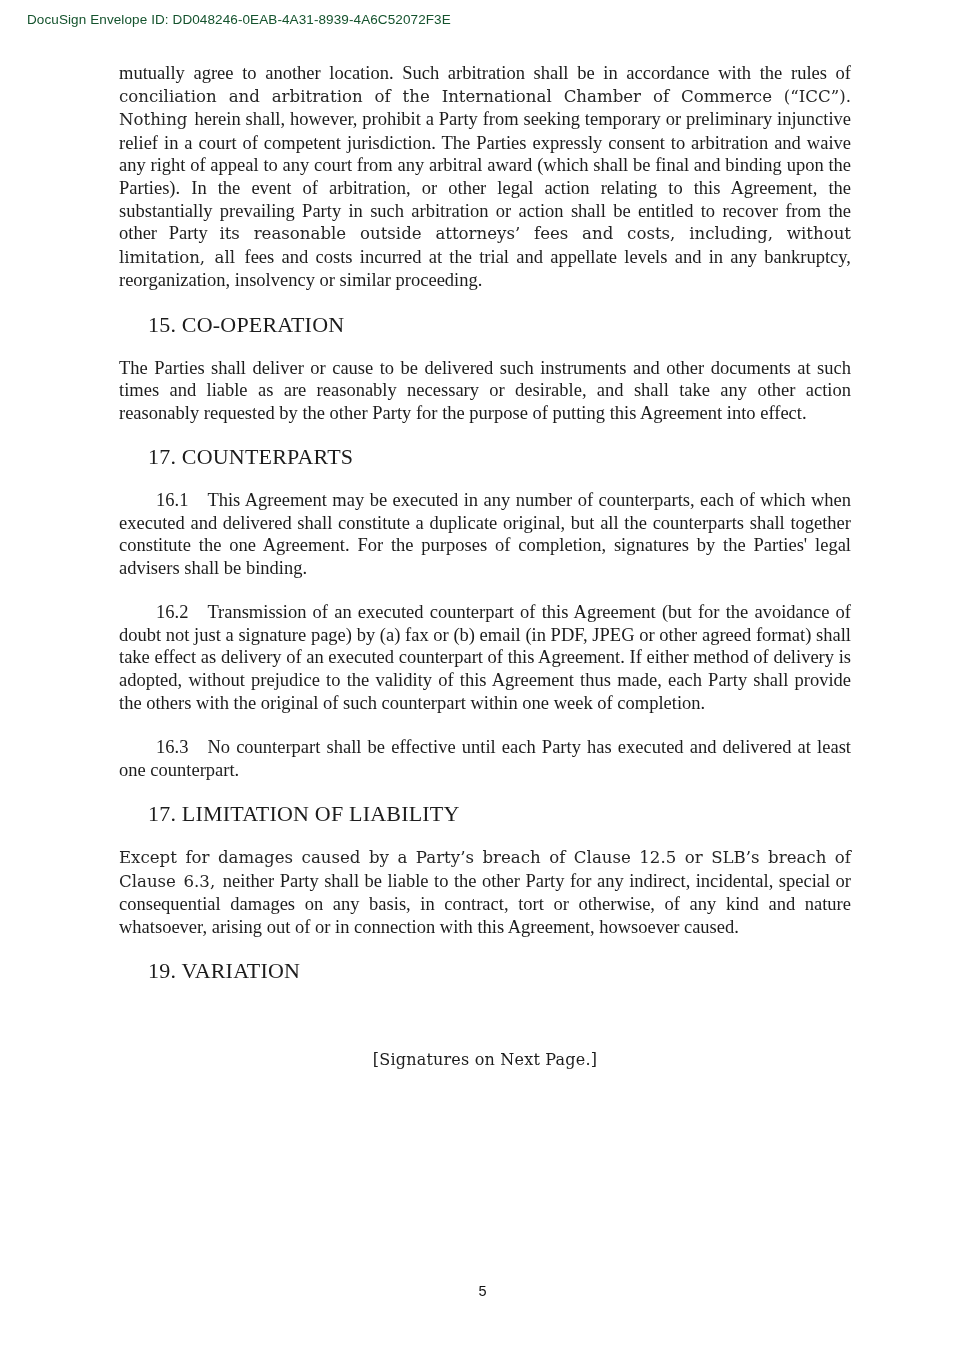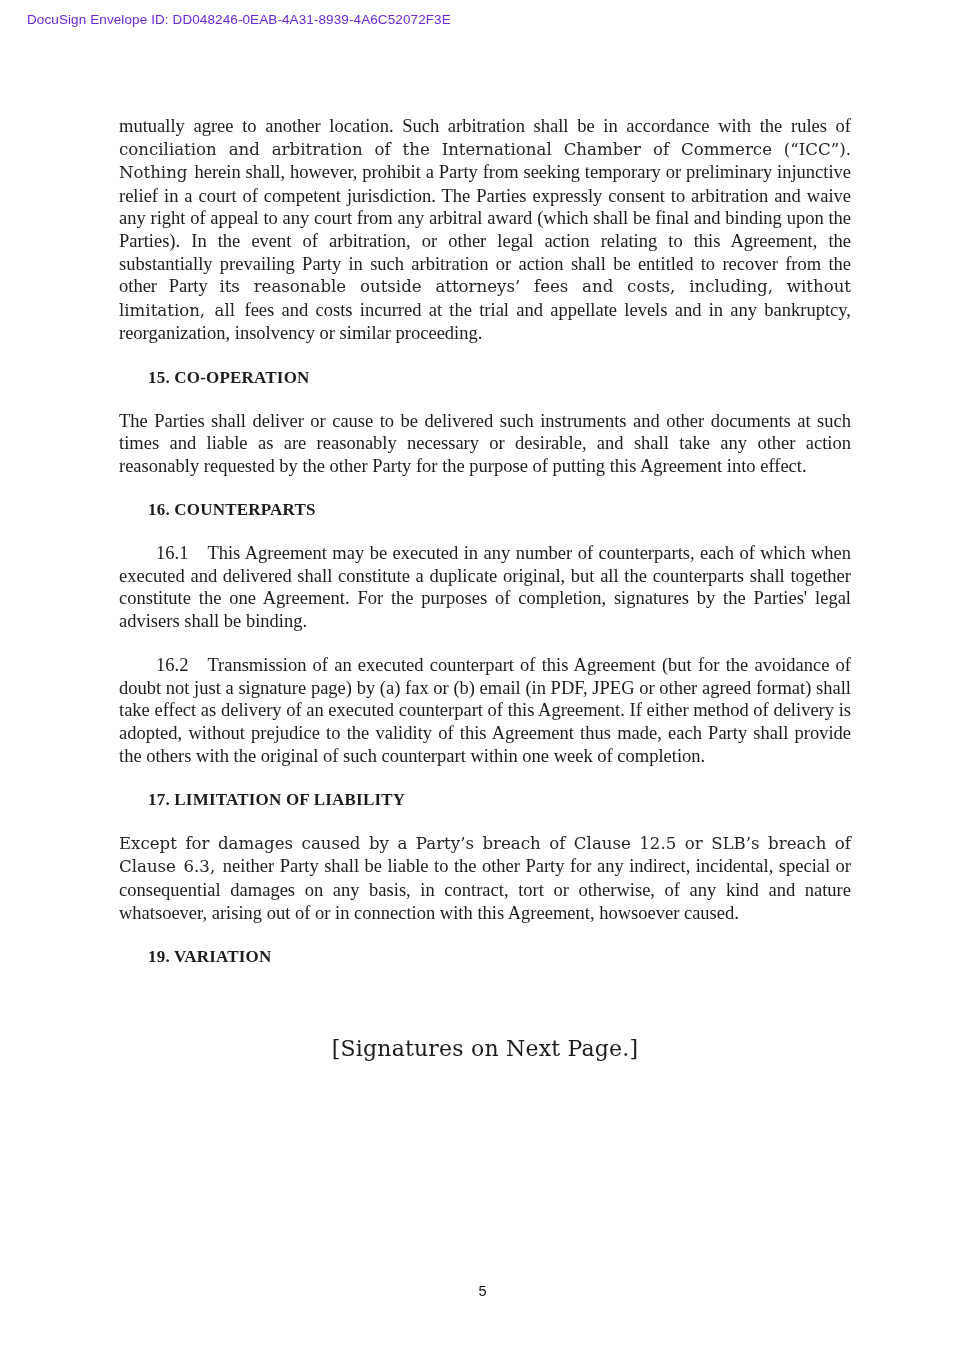--- a/index.html
+++ b/index.html
@@ -11,66 +11,66 @@
     overflow: hidden;
     font-family: "Liberation Serif", serif;
     color: #1c1c1c;
   }
   .ds-header {
     position: absolute;
     top: 12px;
     left: 27px;
     font-family: "Liberation Sans", sans-serif;
     font-size: 13.5px;
-    color: #6d28d9;
+    color: #14532d;
     letter-spacing: 0.1px;
     white-space: nowrap;
   }
   .content {
     position: absolute;
     left: 119px;
     top: 0;
     width: 732px;
   }
   .para {
     margin: 0 0 22px 0;
     font-size: 18.5px;
     line-height: 22.6px;
     text-align: justify;
     text-justify: inter-word;
   }
   .para.first {
-    margin-top: 115px;
+    margin-top: 62px;
   }
   .heading {
     margin: 0 0 20px 0;
     padding-left: 29px;
-    font-size: 17px;
-    font-weight: bold;
+    font-size: 22px;
+    font-weight: normal;
     line-height: 22.6px;
     letter-spacing: 0.2px;
     white-space: nowrap;
   }
   .clause-num {
     padding-right: 19px;
     margin-left: 37px;
   }
   
   .seg-alt {
     font-family: "DejaVu Serif", serif;
     font-size: 16.6px;
     word-spacing: 1.5px;
     color: #262626;
   }
   .seg-main { }
   .sig-note {
     margin: 67px 0 0 0;
     text-align: center;
     font-family: "DejaVu Serif", serif;
-    font-size: 22px;
+    font-size: 16px;
     letter-spacing: 0.2px;
   }
   .page-number {
     position: absolute;
     top: 1283px;
     left: 0;
     width: 100%;
     text-align: center;
     font-family: "Liberation Sans", sans-serif;
     font-size: 14.5px;
@@ -83,26 +83,27 @@
 <div class="ds-header">DocuSign Envelope ID: DD048246-0EAB-4A31-8939-4A6C52072F3E</div>
 
 <div class="content">
 
   <p class="para first"><span class="seg-main">mutually agree to another location. Such arbitration shall be in accordance with the rules of </span><span class="seg-alt">conciliation and arbitration of the International Chamber of Commerce (“ICC”). Nothing </span><span class="seg-main">herein shall, however, prohibit a Party from seeking temporary or preliminary injunctive relief in a court of competent jurisdiction. The Parties expressly consent to arbitration and waive any right of appeal to any court from any arbitral award (which shall be final and binding upon the Parties). In the event of arbitration, or other legal action relating to this Agreement, the substantially prevailing Party in such arbitration or action shall be entitled to recover from the other Party </span><span class="seg-alt">its reasonable outside attorneys’ fees and costs, including, without limitation, all </span><span class="seg-main">fees and costs incurred at the trial and appellate levels and in any bankruptcy, reorganization, insolvency or similar proceeding.</span></p>
 
   <h2 class="heading">15. CO-OPERATION</h2>
 
   <p class="para">The Parties shall deliver or cause to be delivered such instruments and other documents at such times and liable as are reasonably necessary or desirable, and shall take any other action reasonably requested by the other Party for the purpose of putting this Agreement into effect.</p>
 
-  <h2 class="heading">16. COUNTERPARTS</h2>
+  <h2 class="heading">17. COUNTERPARTS</h2>
 
   <p class="para"><span class="clause-num">16.1</span><span>This Agreement may be executed in any number of counterparts, each of which when executed and delivered shall constitute a duplicate original, but all the counterparts shall together constitute the one Agreement. For the purposes of completion, signatures by the Parties' legal advisers shall be binding.</span></p>
 
   <p class="para"><span class="clause-num">16.2</span><span>Transmission of an executed counterpart of this Agreement (but for the avoidance of doubt not just a signature page) by (a) fax or (b) email (in PDF, JPEG or other agreed format) shall take effect as delivery of an executed counterpart of this Agreement. If either method of delivery is adopted, without prejudice to the validity of this Agreement thus made, each Party shall provide the others with the original of such counterpart within one week of completion.</span></p>
 
+  <p class="para"><span class="clause-num">16.3</span><span>No counterpart shall be effective until each Party has executed and delivered at least one counterpart.</span></p>
 
   <h2 class="heading">17. LIMITATION OF LIABILITY</h2>
 
   <p class="para"><span class="seg-alt">Except for damages caused by a Party’s breach of Clause 12.5 or SLB’s breach of Clause 6.3, </span><span class="seg-main">neither Party shall be liable to the other Party for any indirect, incidental, special or consequential damages on any basis, in contract, tort or otherwise, of any kind and nature whatsoever, arising out of or in connection with this Agreement, howsoever caused.</span></p>
 
   <h2 class="heading">19. VARIATION</h2>
 
 
   <p class="sig-note">[Signatures on Next Page.]</p>
 

